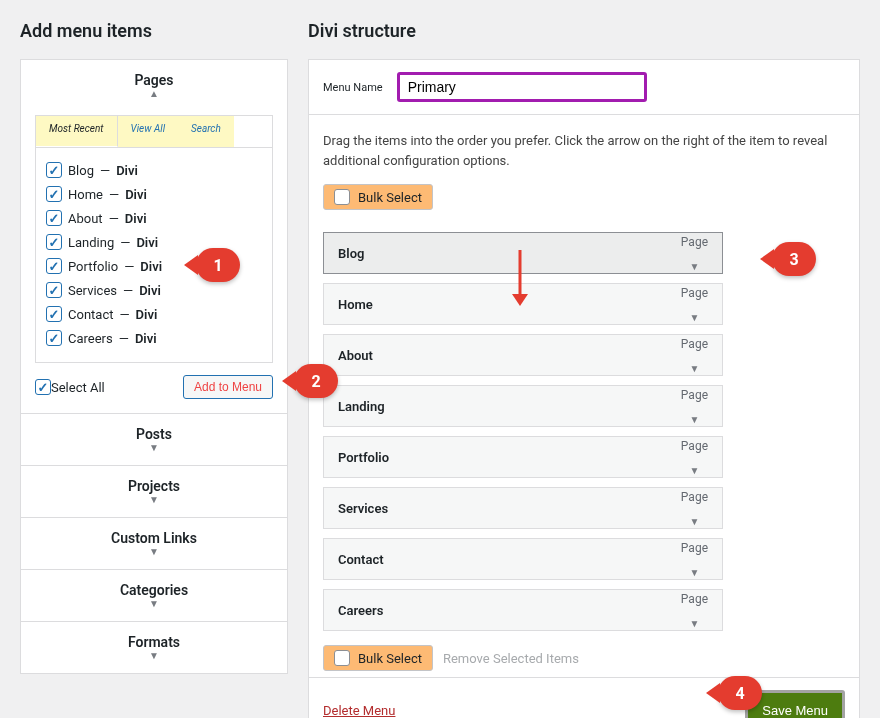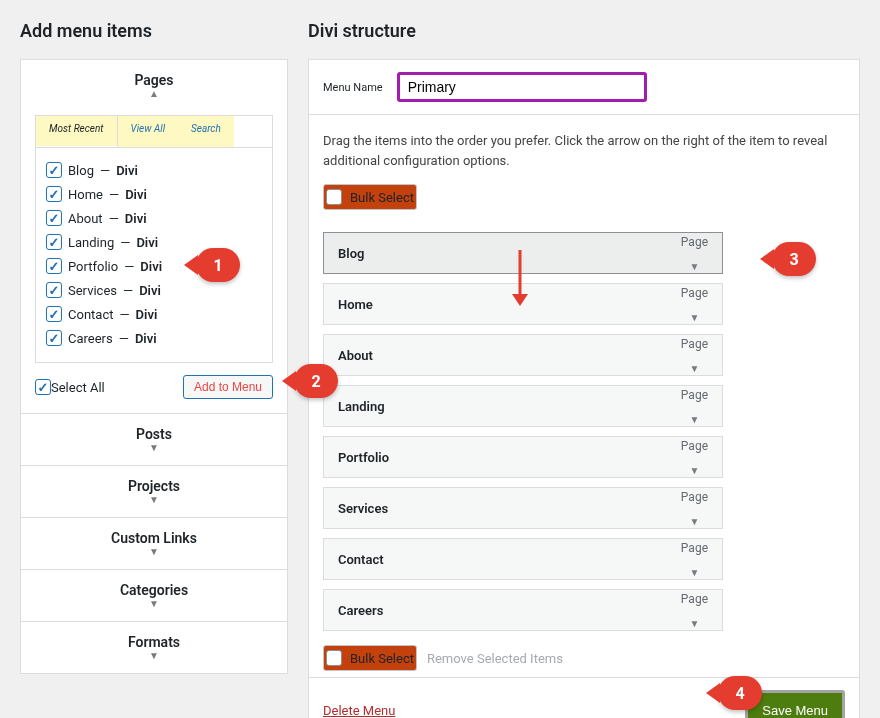--- a/index.html
+++ b/index.html
@@ -153,22 +153,22 @@
     align-items: center;
     gap: 10px;
     margin-bottom: 22px;
   }
   .bulk-checkbox {
     display: flex;
     align-items: center;
     gap: 8px;
     border: 1px solid #c3c4c7;
     border-radius: 3px;
-    background: #c2410c;
-    padding: 4px 2px;
+    background: #fdba74;
+    padding: 4px 10px;
     font-size: 13px;
   }
   .bulk-checkbox .chk { border-color: #8c8f94; color:#8c8f94; }
 
   .menu-items { }
   .menu-item {
     display: flex;
     justify-content: space-between;
     align-items: center;
     border: 1px solid #dcdcde;

